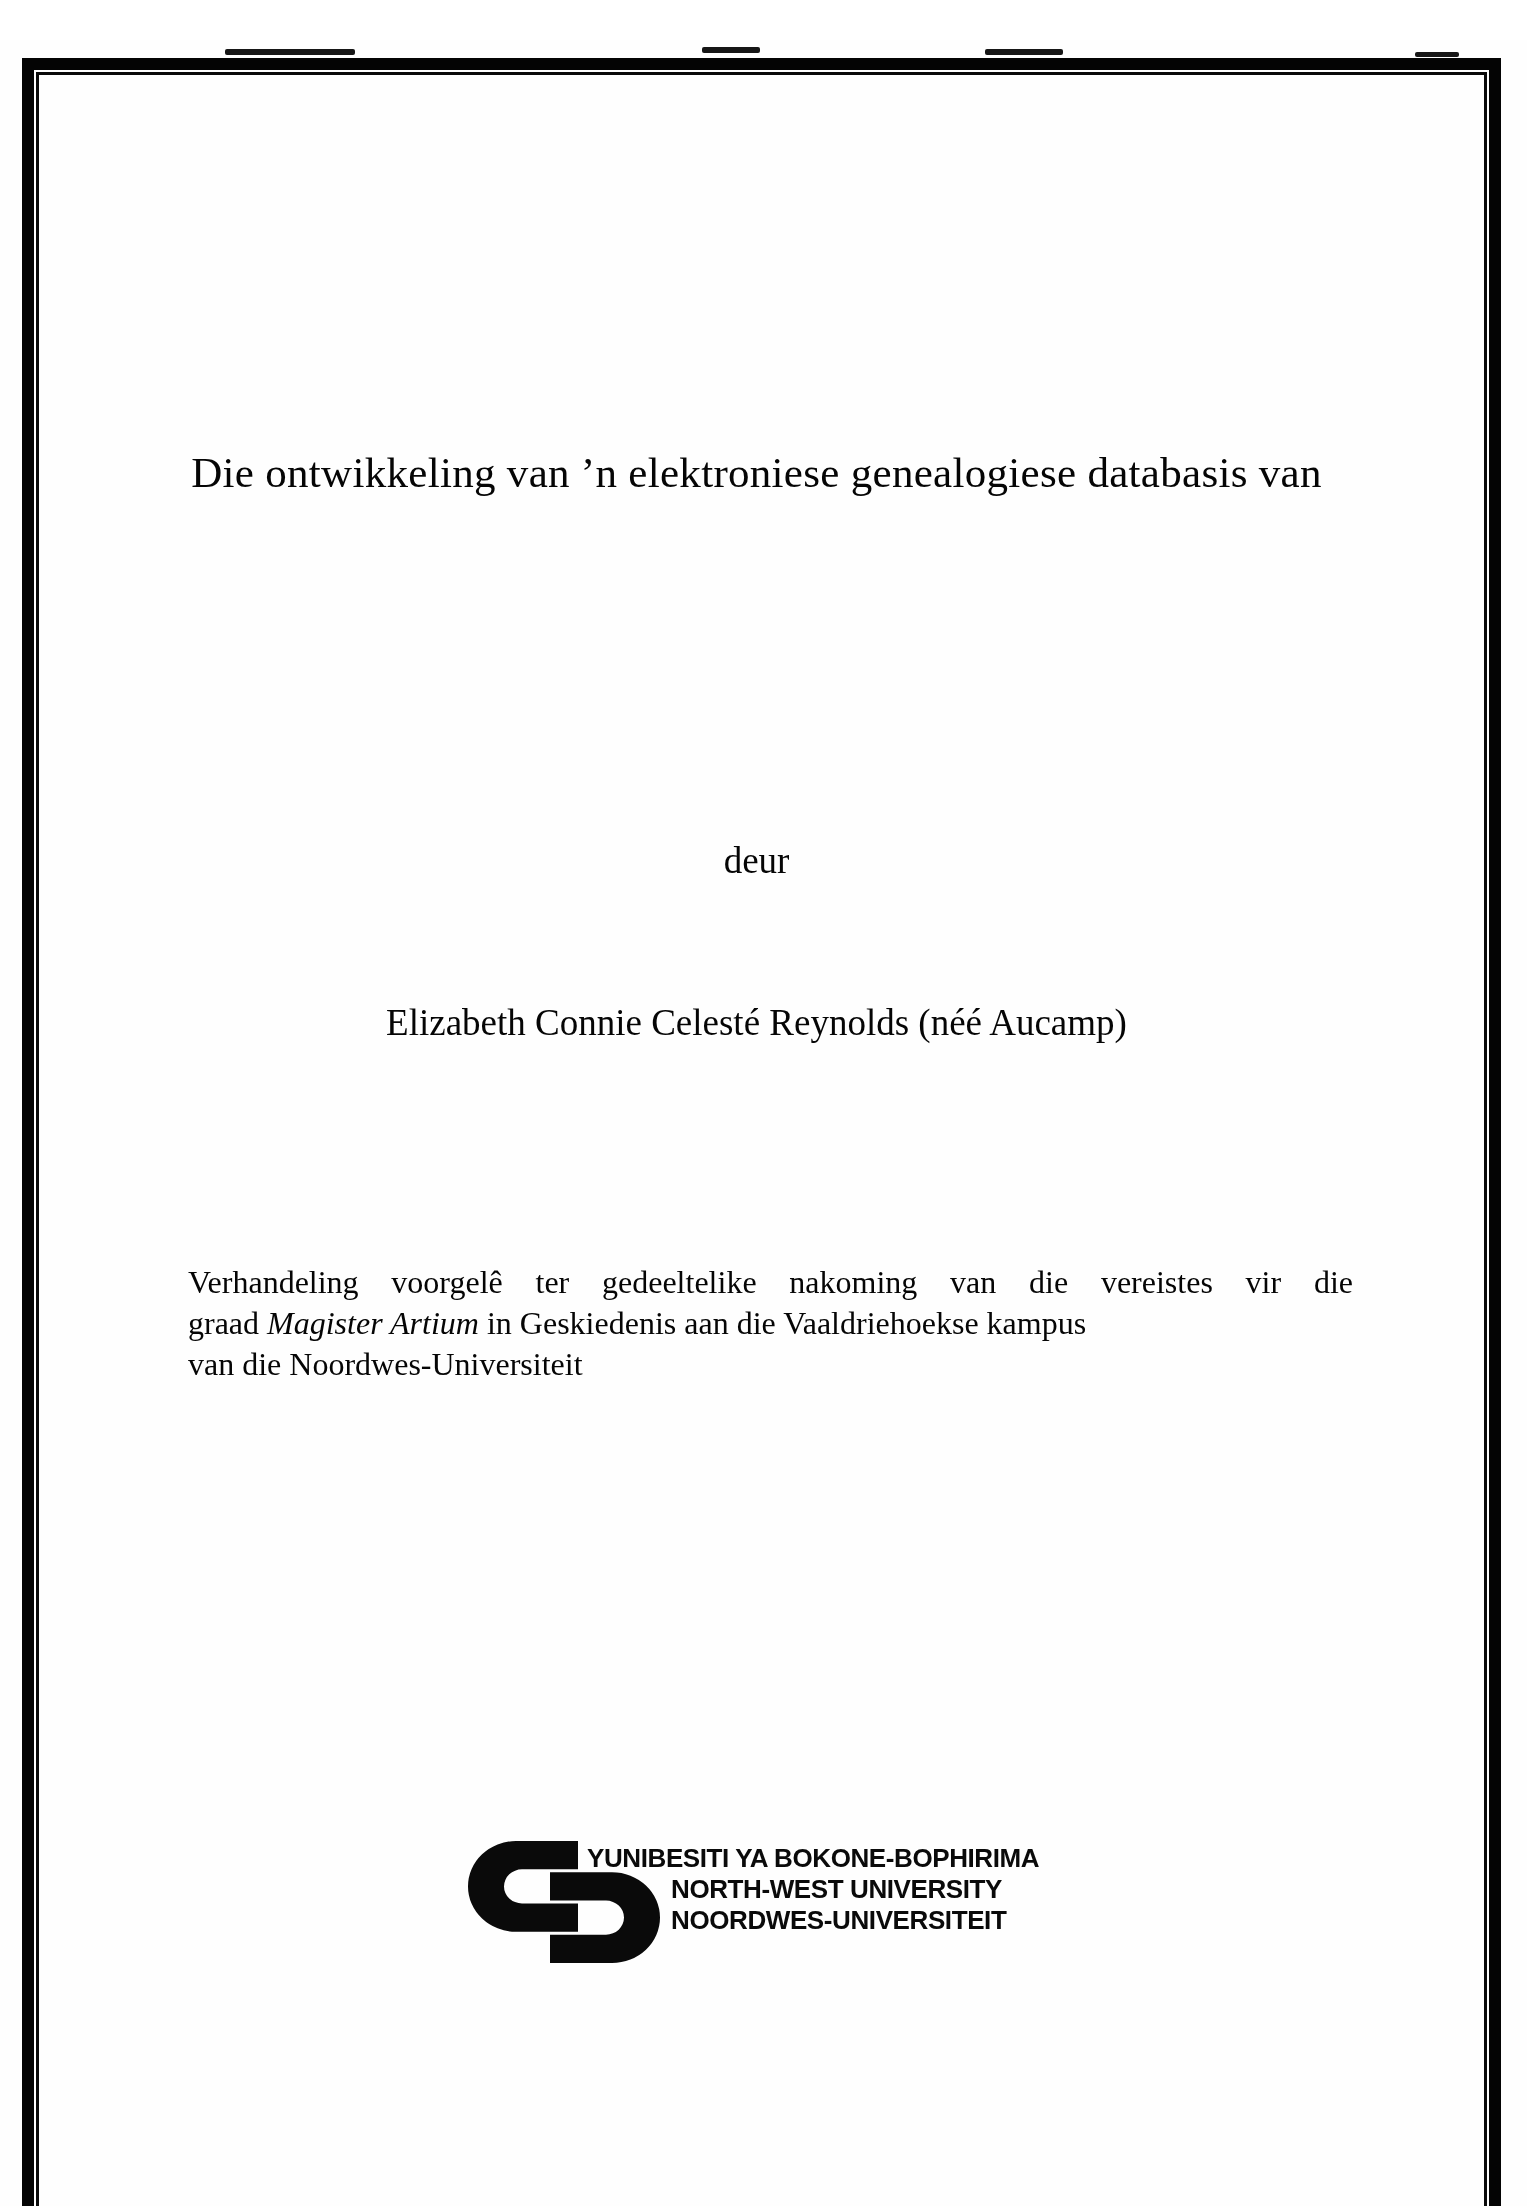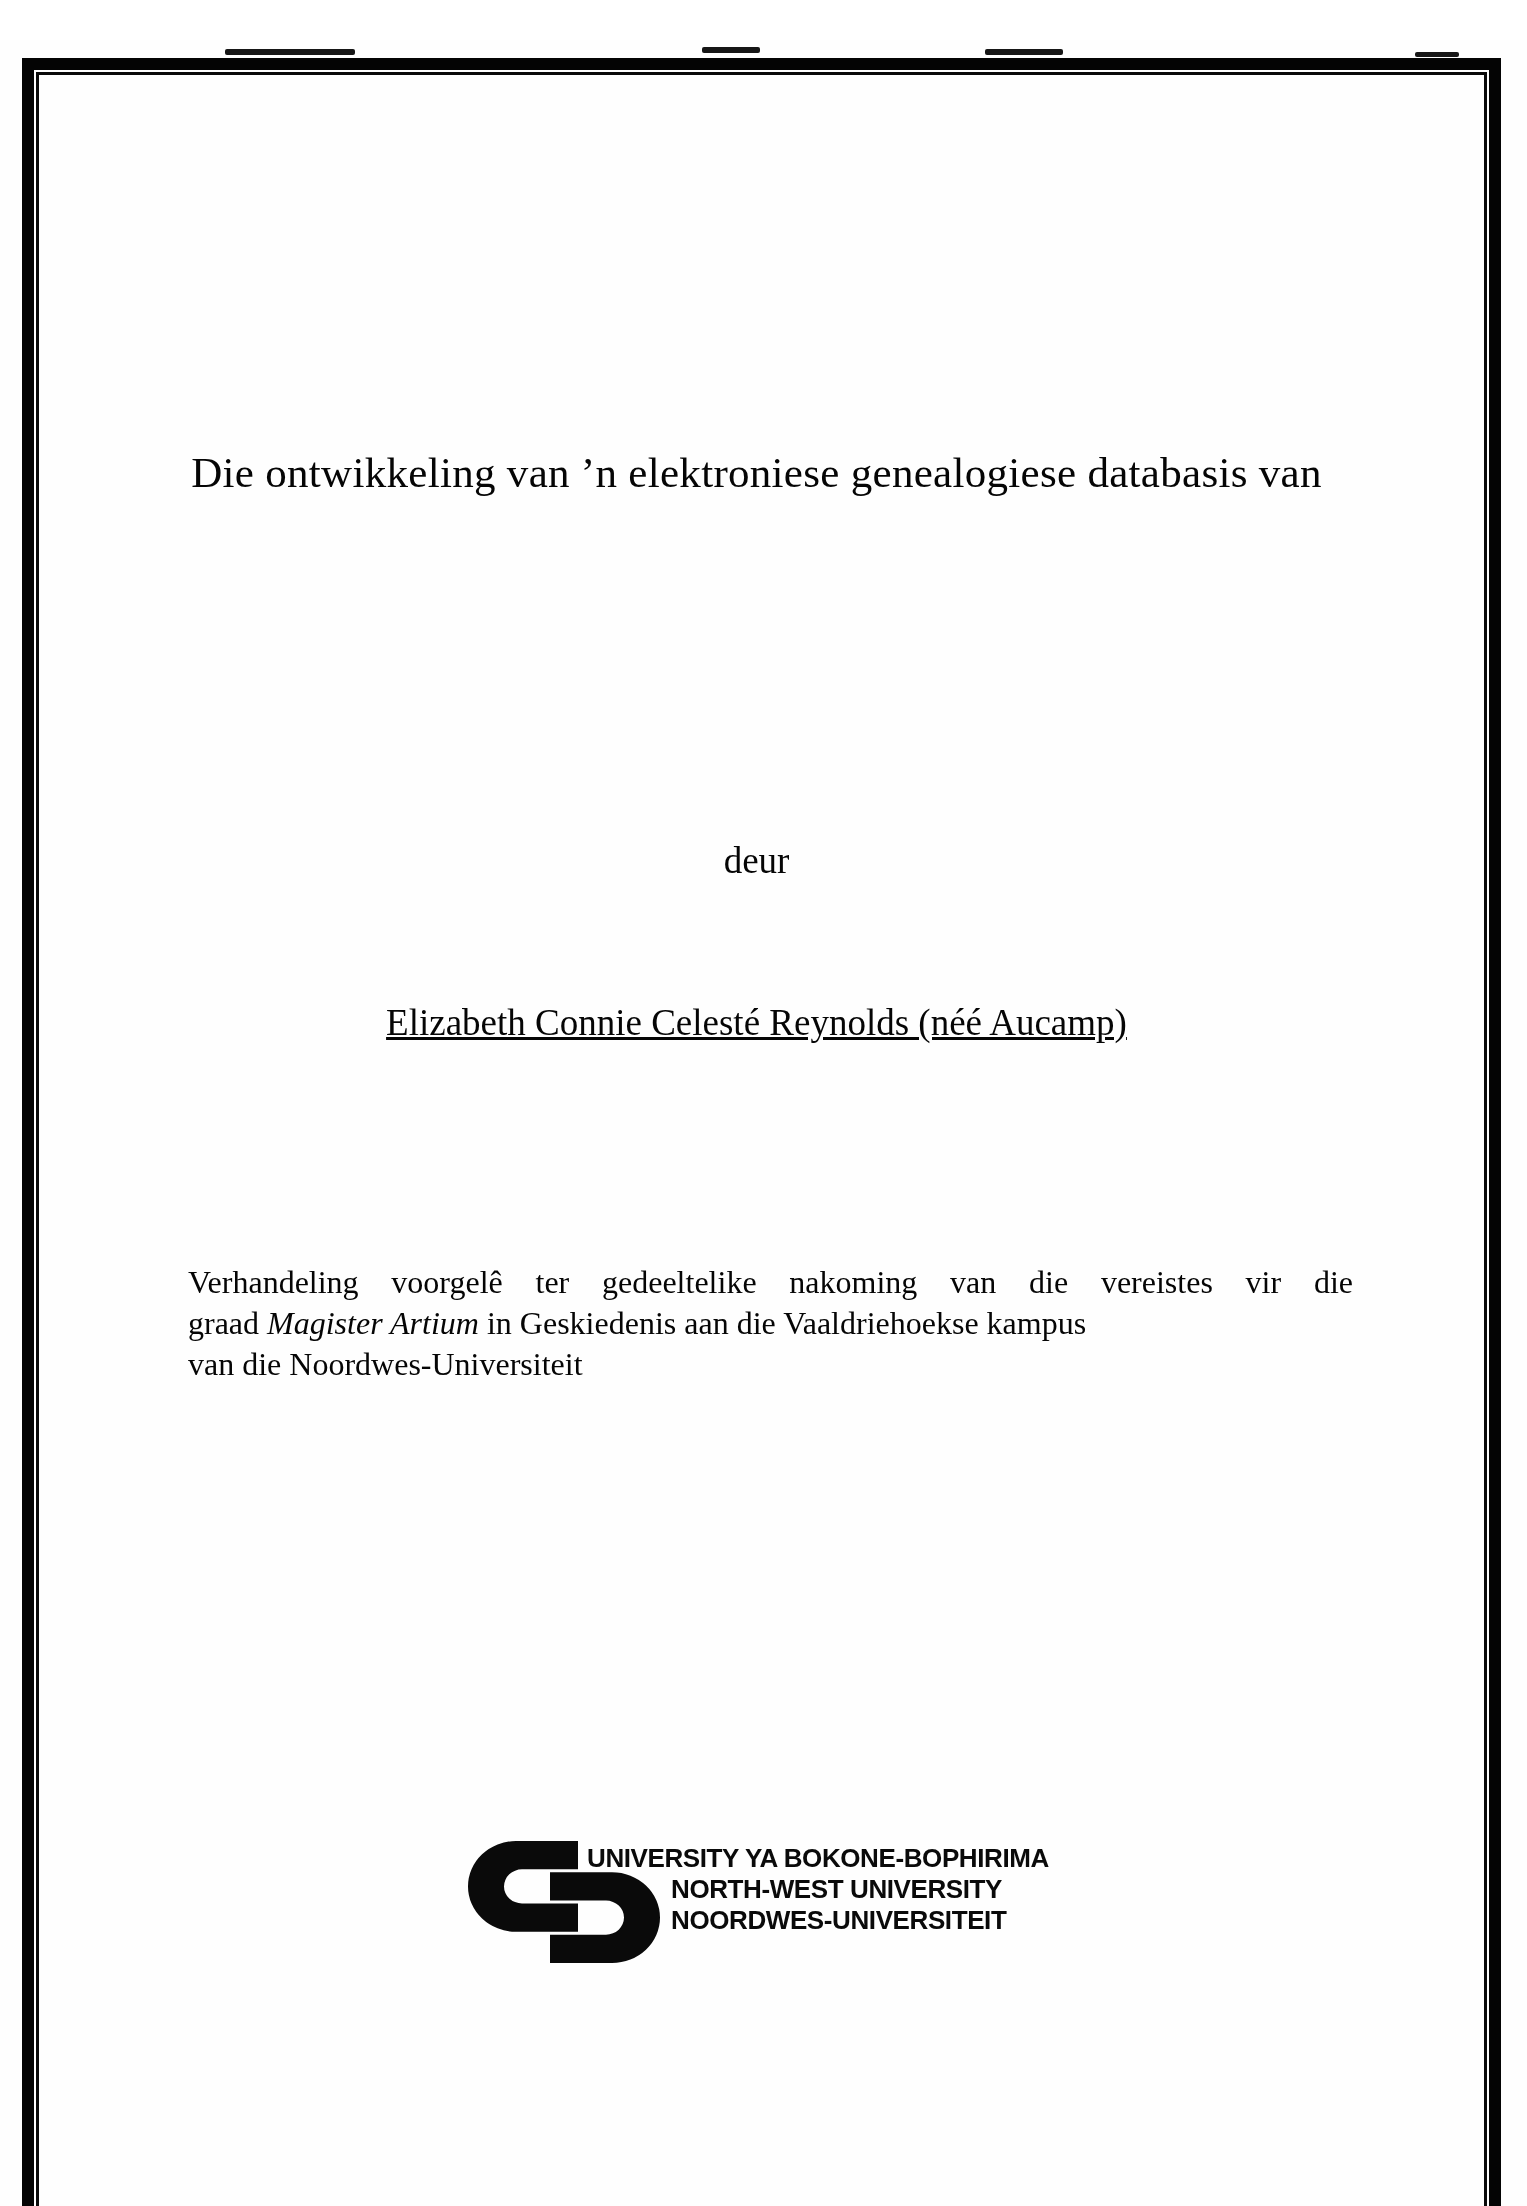--- a/index.html
+++ b/index.html
@@ -27,21 +27,21 @@
   .title-block {
     position:absolute; left:90px; right:104px; top:394px;
     text-align:center; font-size:43px; line-height:77px; letter-spacing:0.3px;
   }
   .byline {
     position:absolute; left:0; right:14px; top:802px;
     text-align:center; font-size:37px; line-height:38px;
   }
   .author {
     position:absolute; left:0; right:14px; top:960px;
-    text-align:center; font-size:37px; line-height:46px;text-decoration:underline;
+    text-align:center; font-size:37px; line-height:46px;
   }
   .submission {
     position:absolute; left:188px; width:1165px; top:1222px;
     font-size:32px; line-height:41px;
   }
   .submission .justify { text-align:justify; text-align-last:justify; }
   .submission .it { font-style:italic; }
   .supervisor-block {
     position:absolute; left:188px; top:1638px;
     font-size:36px; line-height:47px;
@@ -87,19 +87,19 @@
     <div>van die Noordwes-Universiteit</div>
   </div>
 
 
   <div class="logo-row">
     <svg class="logo-mark" viewBox="0 0 192 129" width="192" height="122" preserveAspectRatio="none" xmlns="http://www.w3.org/2000/svg" aria-hidden="true">
       <path fill="#0a0a0a" d="M110,0 L48,0 A48,48 0 0 0 48,96 L110,96 L110,66 L54,66 A18,18 0 0 1 54,30 L110,30 Z"></path>
       <path fill="#0a0a0a" transform="translate(82,33) rotate(180 55 48)" d="M110,0 L48,0 A48,48 0 0 0 48,96 L110,96 L110,66 L54,66 A18,18 0 0 1 54,30 L110,30 Z"></path>
     </svg>
     <div class="logo-text">
-      <div class="shift-left">UNIVERSITY YA BOKONE-BOPHIRIMA</div>
+      <div class="shift-left">YUNIBESITI YA BOKONE-BOPHIRIMA</div>
       <div>NORTH-WEST UNIVERSITY</div>
       <div>NOORDWES-UNIVERSITEIT</div>
     </div>
   </div>
 
 </div>
 
 </body></html>

